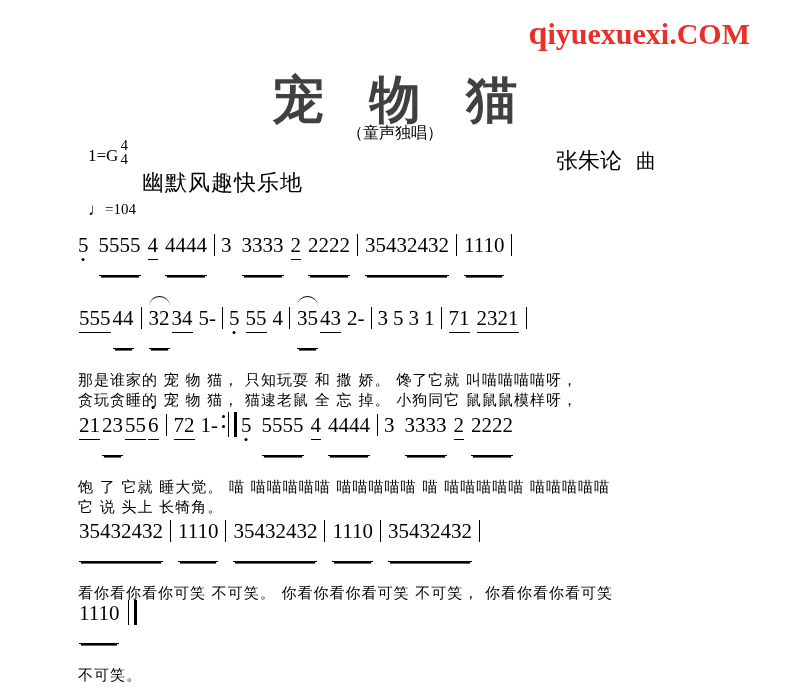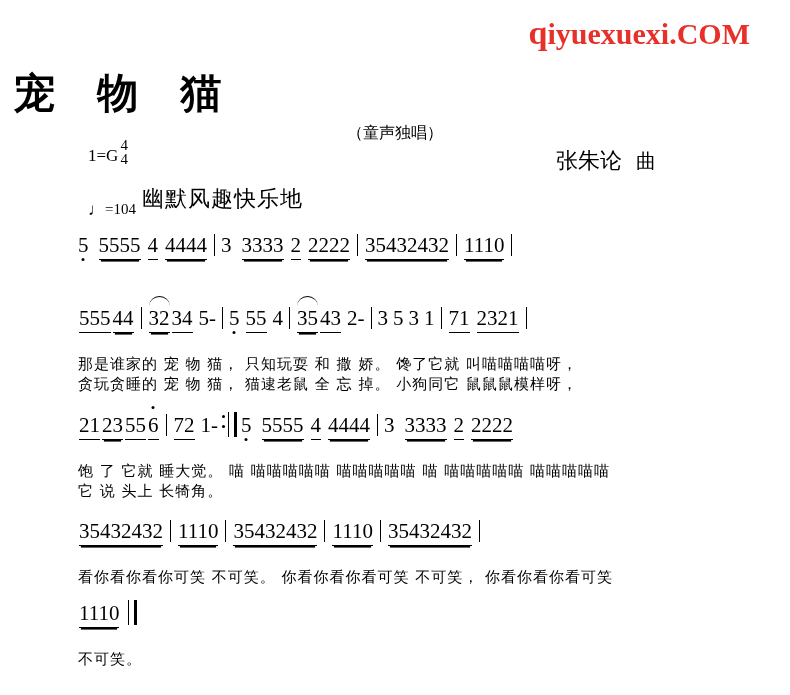--- a/index.html
+++ b/index.html
@@ -37,26 +37,27 @@
   .watermark .wm-com {
     color: #e8302a;
   }
 
   
   .title {
     position: absolute;
     top: 66px;
     left: 0;
     width: 790px;
-    font-family: "DejaVu Serif", serif;
-    font-size: 41px;
+    text-align: center;
+    font-family: "DejaVu Serif", serif;
+    font-size: 51px;
     font-weight: bold;
     letter-spacing: 14px;
     text-indent: 14px;
-    color: #000000;
+    color: #404040;
   }
   .subtitle {
     position: absolute;
     top: 123px;
     left: 0;
     width: 790px;
     text-align: center;
     font-family: "DejaVu Serif", serif;
     font-size: 16px;
     color: #000;
@@ -92,21 +93,21 @@
     color: #000;
     white-space: nowrap;
     margin-top: 20px;
   }
   .tempo .note-sym {
     font-size: 17px;
     vertical-align: -1px;
   }
   .expression {
     position: absolute;
-    top: 184px;
+    top: 168px;
     left: 142px;
     font-family: "DejaVu Serif", serif;
     font-size: 22px;
     color: #000;
     white-space: nowrap;
     letter-spacing: 1px;
   }
 
   
   .credits {
@@ -141,21 +142,21 @@
   .notes .grp {
     display: inline-block;
     position: relative;
     margin: 0 1px;
   }
   
   .b1 { border-bottom: 1.6px solid #000; padding-bottom: 1px; }
   
   .b2 {
     border-bottom: 1.6px solid #000;
-    padding-bottom: 1px;
+    padding-bottom: 17px;
     box-shadow: 0 3.5px 0 -1.9px #000;
   }
   .bar {
     display: inline-block;
     width: 1px;
     height: 22px;
     background: #000;
     vertical-align: -4px;
     margin: 0 6px;
   }

